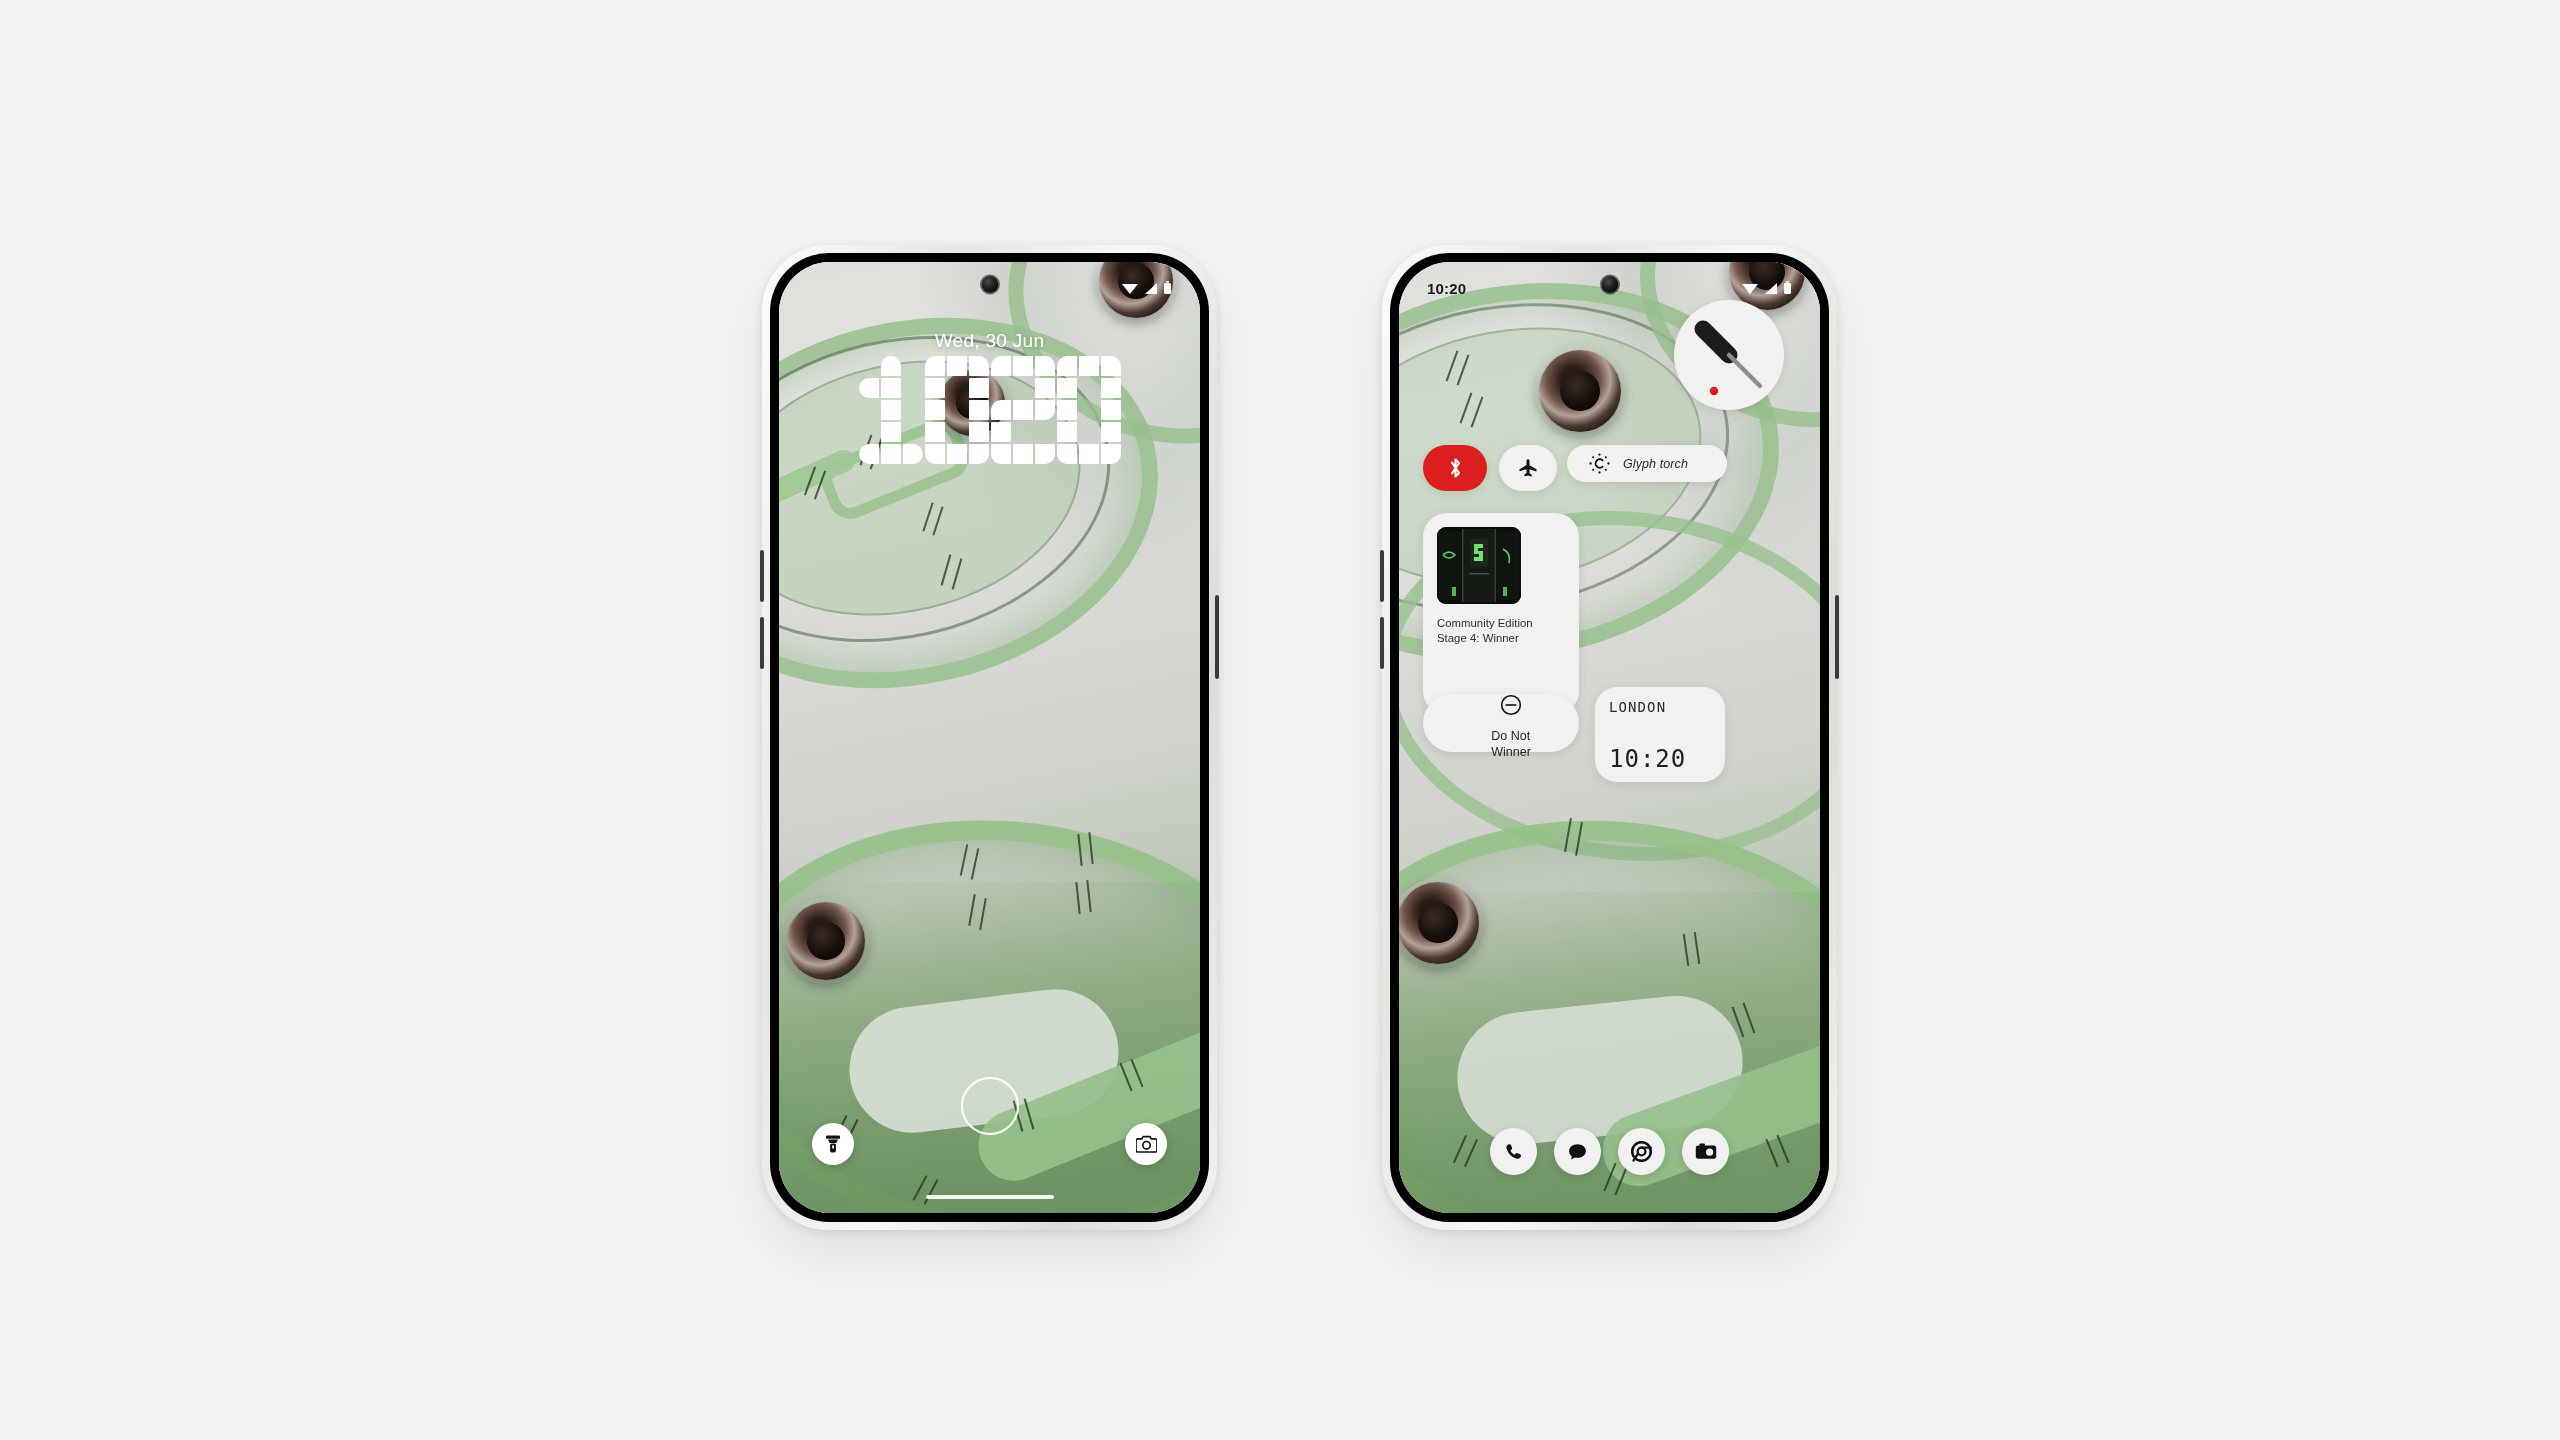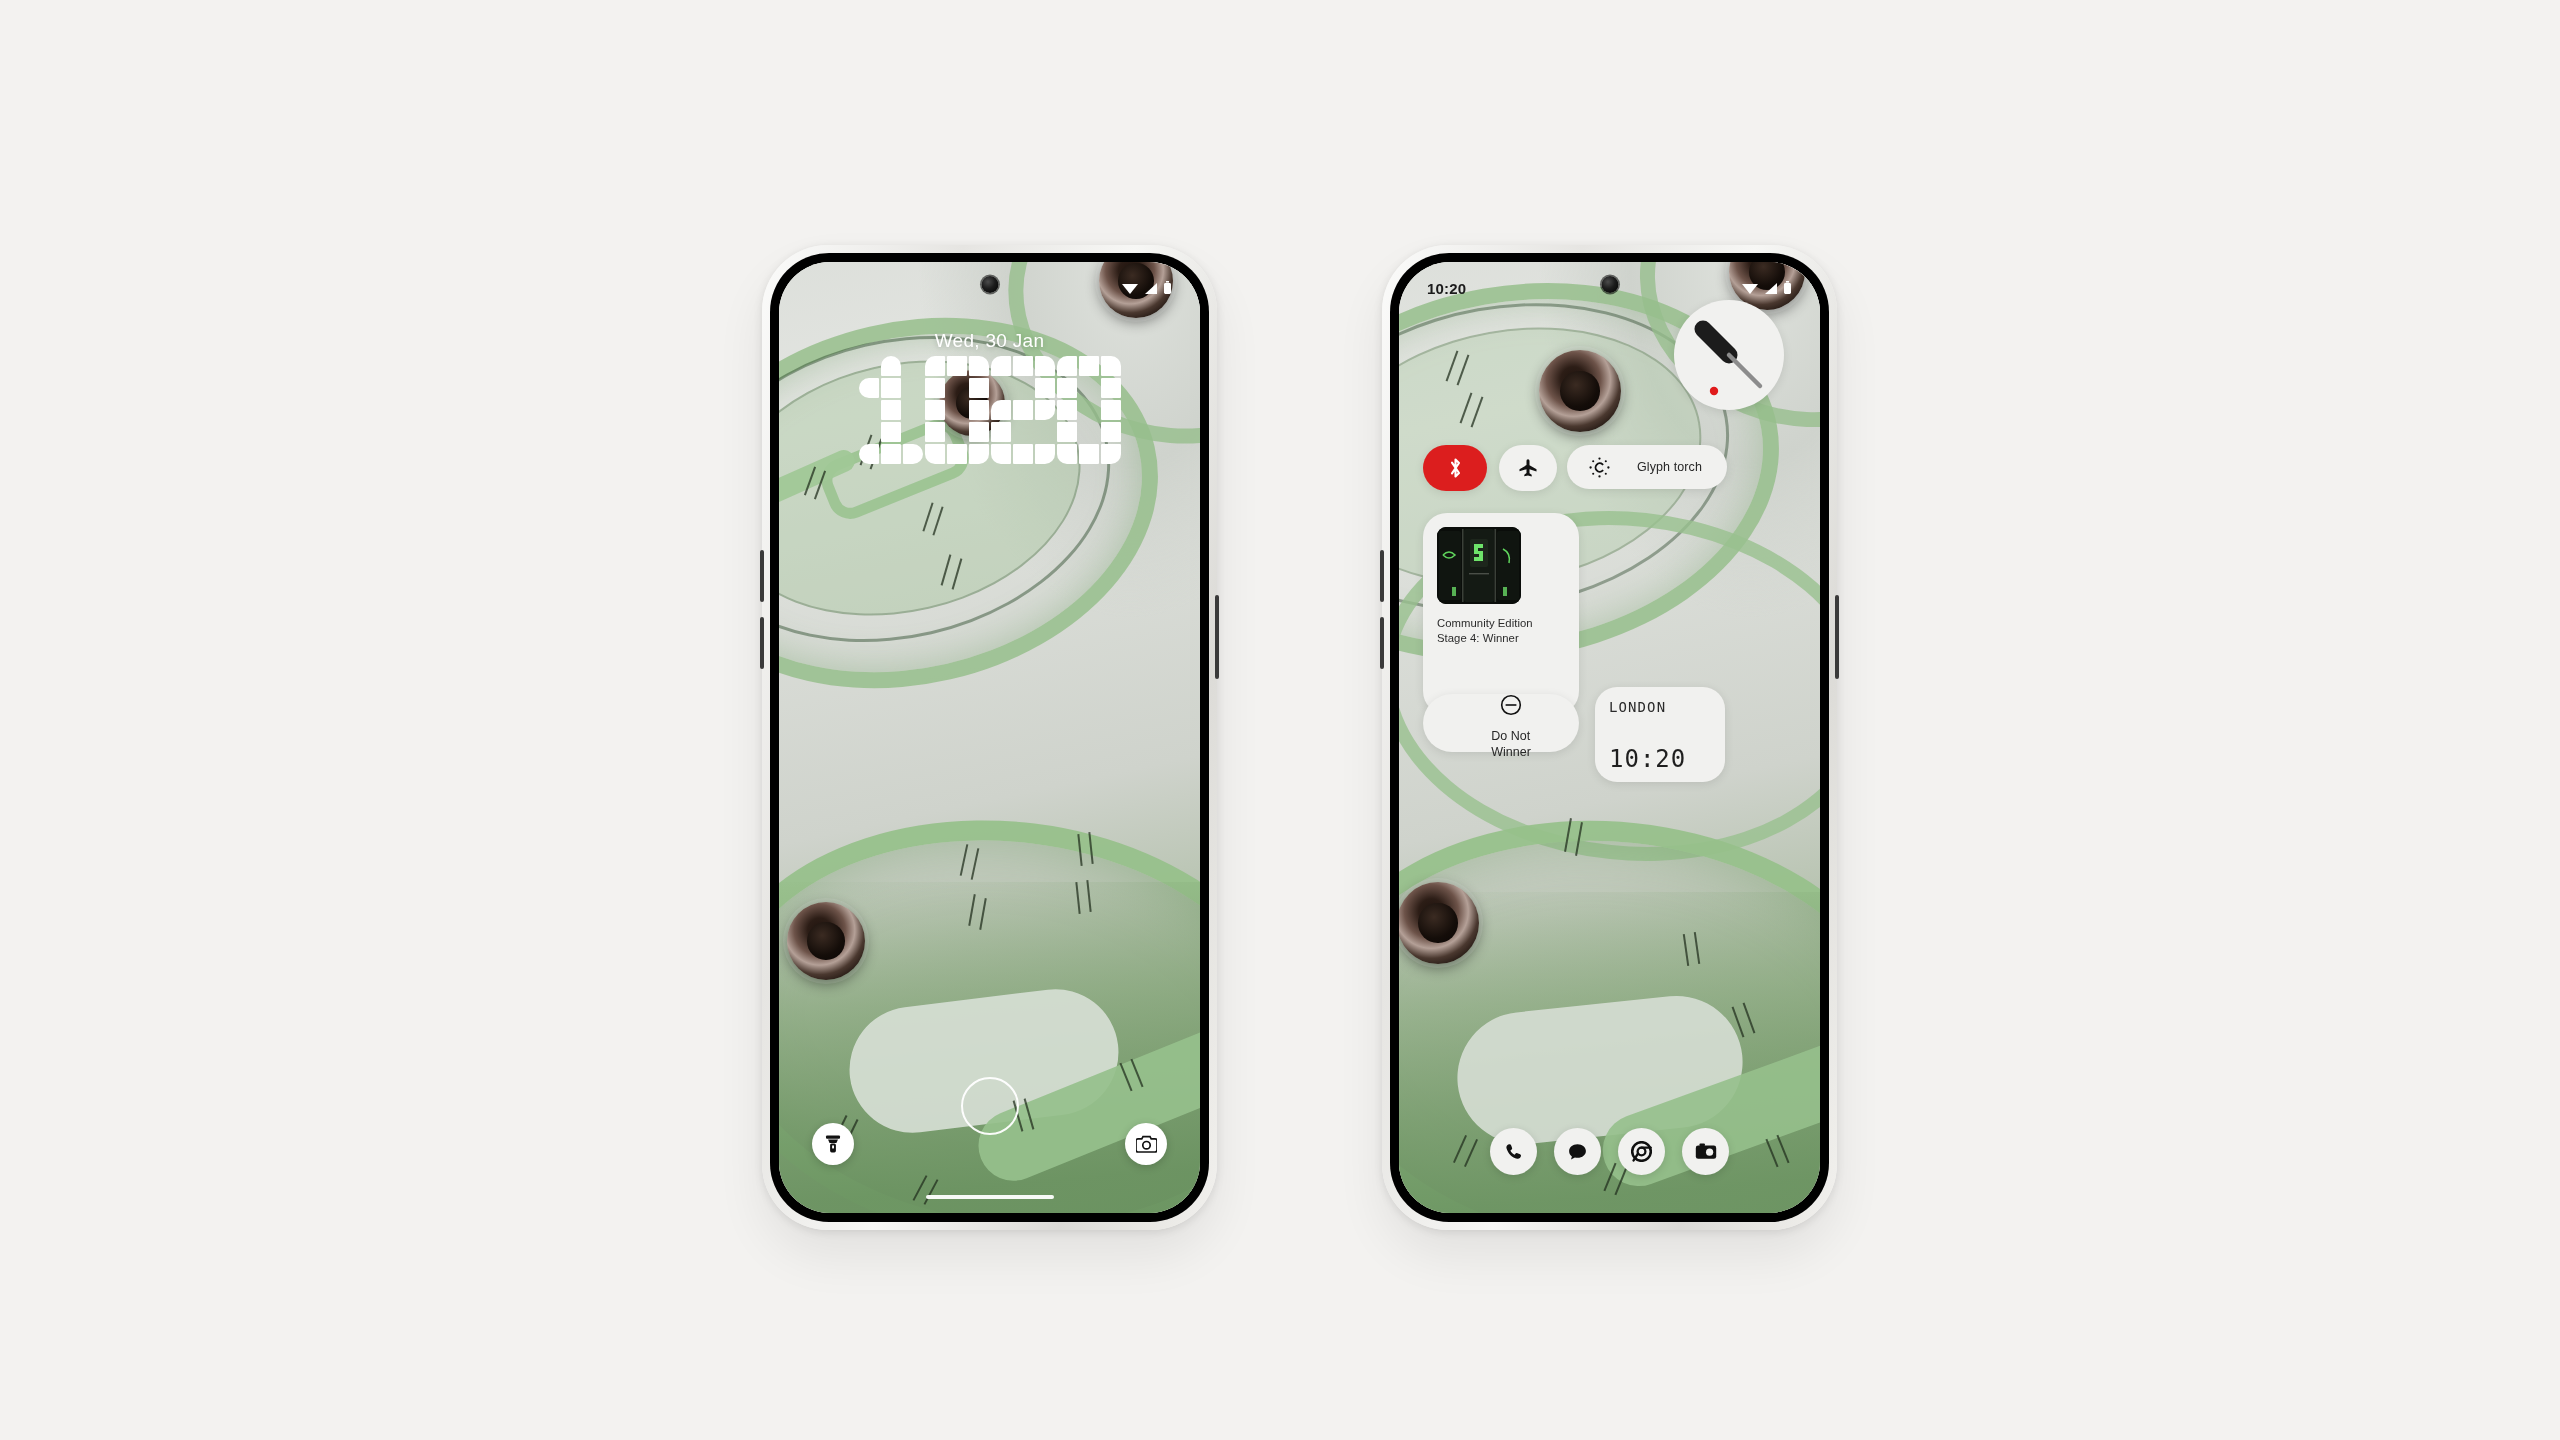--- a/index.html
+++ b/index.html
@@ -122,22 +122,22 @@
 
   .w-bt{
     width:64px;height:46px;border-radius:34px;left:24px;top:183px;
     background:#dc1e1e;display:flex;align-items:center;justify-content:center;
   }
   .w-air{
     width:58px;height:46px;border-radius:34px;left:100px;top:183px;
     display:flex;align-items:center;justify-content:center;
   }
   .w-glyph{
-    width:160px;height:44px;border-radius:34px;left:168px;top:183px;
-    display:flex;align-items:center;gap:27px;padding-left:22px;box-sizing:border-box;
+    width:160px;height:37px;border-radius:34px;left:168px;top:183px;
+    display:flex;align-items:center;gap:13px;padding-left:22px;box-sizing:border-box;font-style:italic;
   }
   .w-glyph .lbl{font-size:12.5px;color:#272727;letter-spacing:.1px;}
 
   .w-card{
     width:156px;height:202px;border-radius:24px;left:24px;top:251px;
     padding:14px;box-sizing:border-box;
   }
   .card-thumb{
     width:84px;height:77px;border-radius:9px;overflow:hidden;position:relative;
     background:#0b0f0b;
@@ -253,21 +253,21 @@
             </span>
             <span>
               <svg width="9" height="14" viewBox="0 0 9 14">
                   <rect x="3" y="0" width="3" height="1.6" fill="#fff"></rect>
                   <rect x="1" y="2" width="7" height="11" rx="1.4" fill="#fff"></rect>
                 </svg>
             </span>
           </div>
         </div>
 
-        <div class="lock-date">Wed, 30 Jan</div>
+        <div class="lock-date">Wed, 30 Jun</div>
 
         <div class="lock-clock">
 
           <div class="digit">
             <i></i>
               <i class="on tl tr"></i>
               <i></i>
             <i class="on tl bl"></i>
               <i class="on"></i>
               <i></i>

